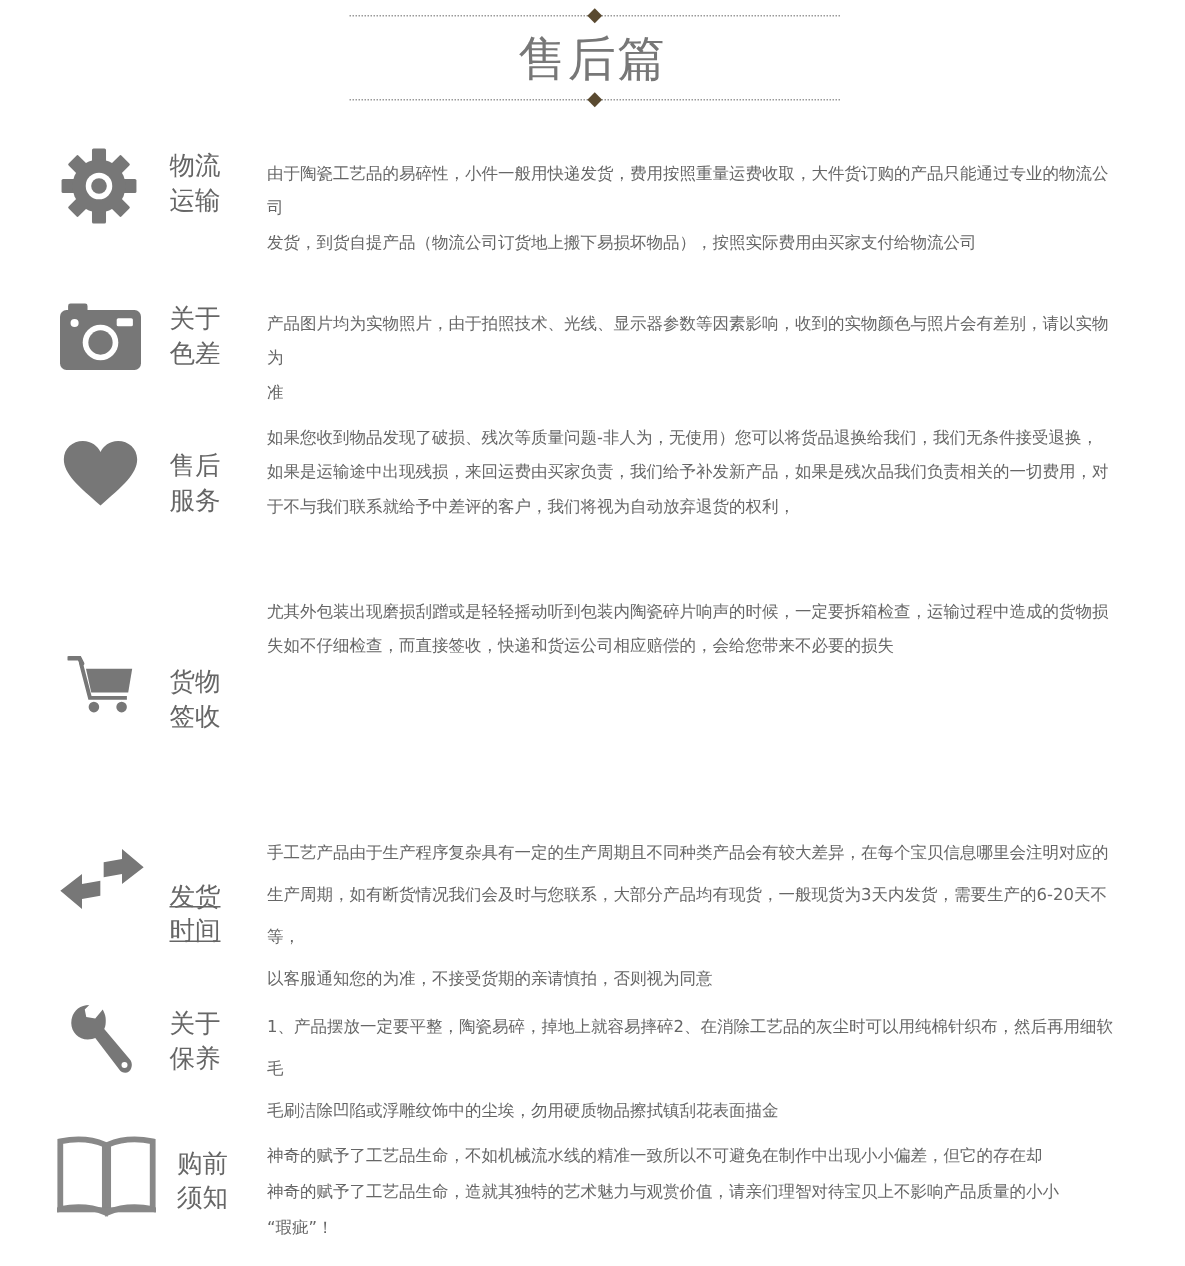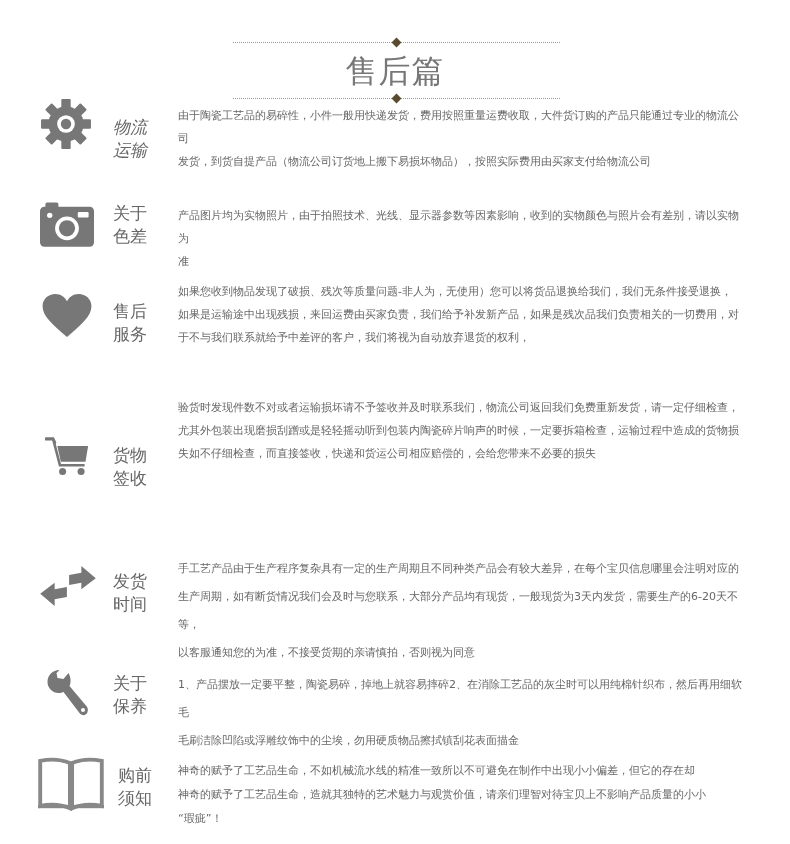--- a/index.html
+++ b/index.html
@@ -1,19 +1,19 @@
 <!DOCTYPE html>
 <html><head>
 <meta charset="utf-8">
 <style>
   * { box-sizing: border-box; margin: 0; padding: 0; }
   html, body { width: 790px; height: 844px; background: #ffffff; overflow: hidden; }
   body { font-family: "DejaVu Sans", "Liberation Sans", sans-serif; color: #666; position: relative; }
 
-  .header { position: absolute; left: 0; top: 0; width: 718px; height: 80px; margin-top: 32px; }
+  .header { position: absolute; left: 0; top: 0; width: 718px; height: 80px; }
   .dotline { position: absolute; left: 233px; width: 327px; height: 0; border-top: 1px dotted #9a9a9a; }
   .dotline.top { top: 10px; }
   .dotline.bottom { top: 66px; }
   .diamond { position: absolute; left: 393px; width: 7px; height: 7px; background: #5a4a30; transform: rotate(45deg); }
   .diamond.top { top: 7px; }
   .diamond.bottom { top: 63px; }
   .page-title { position: absolute; left: 0; width: 790px; top: 18px; text-align: center; font-size: 32px; color: #777; letter-spacing: 1px; font-weight: normal; }
 
   .section { position: absolute; left: 0; width: 790px; }
   .icon { position: absolute; left: 38px; width: 60px; height: 60px; }
@@ -45,21 +45,21 @@
           <rect x="-9" y="-48" width="18" height="22" rx="2" transform="rotate(225)"></rect>
           <rect x="-9" y="-48" width="18" height="22" rx="2" transform="rotate(270)"></rect>
           <rect x="-9" y="-48" width="18" height="22" rx="2" transform="rotate(315)"></rect>
           <circle r="34"></circle>
         </g>
       </g>
       <circle cx="50" cy="50" r="17" fill="#fff"></circle>
       <circle cx="50" cy="50" r="10" fill="#777"></circle>
     </svg>
   </div>
-  <div class="label" style="top:24px;font-style:italic;">
+  <div class="label" style="top:8px;">
     <div>物流</div>
     <div>运输</div>
   </div>
   <div class="text" style="top:12px;line-height:23px;">
     <div>由于陶瓷工艺品的易碎性，小件一般用快递发货，费用按照重量运费收取，大件货订购的产品只能通过专业的物流公司</div>
     <div>发货，到货自提产品（物流公司订货地上搬下易损坏物品），按照实际费用由买家支付给物流公司</div>
   </div>
 </div>
 
 <div class="section" style="top:192px;height:70px;">
@@ -108,34 +108,33 @@
       <path d="M28 22 L 98 22 L 92 58 L 36 58 Z" fill="#777"></path>
       <circle cx="40" cy="80" r="8" fill="#777"></circle>
       <circle cx="82" cy="80" r="8" fill="#777"></circle>
     </svg>
   </div>
   <div class="label" style="top:48px;">
     <div>货物</div>
     <div>签收</div>
   </div>
   <div class="text" style="top:0px;line-height:23px;">
-    <div>验货时发现件数不对或者运输损坏请不予签收并及时联系我们，物流公司返回我们免费重新发货，请一定仔细检查，</div>
     <div>尤其外包装出现磨损刮蹭或是轻轻摇动听到包装内陶瓷碎片响声的时候，一定要拆箱检查，运输过程中造成的货物损</div>
     <div>失如不仔细检查，而直接签收，快递和货运公司相应赔偿的，会给您带来不必要的损失</div>
   </div>
 </div>
 
 <div class="section" style="top:552px;height:90px;">
   <div class="icon" style="top:14px;left:40px;width:56px;height:40px;">
     <svg viewBox="0 0 100 72">
       <polygon points="0,50 26,30 26,42 48,38 48,56 26,60 26,72" fill="#777"></polygon>
       <polygon points="100,22 74,42 74,30 52,34 52,16 74,12 74,0" fill="#777"></polygon>
     </svg>
   </div>
-  <div class="label" style="top:18px;">
+  <div class="label" style="top:35px;text-decoration:underline;">
     <div>发货</div>
     <div>时间</div>
   </div>
   <div class="text" style="top:3px;line-height:28px;">
     <div>手工艺产品由于生产程序复杂具有一定的生产周期且不同种类产品会有较大差异，在每个宝贝信息哪里会注明对应的</div>
     <div>生产周期，如有断货情况我们会及时与您联系，大部分产品均有现货，一般现货为3天内发货，需要生产的6-20天不等，</div>
     <div>以客服通知您的为准，不接受货期的亲请慎拍，否则视为同意</div>
   </div>
 </div>
 

